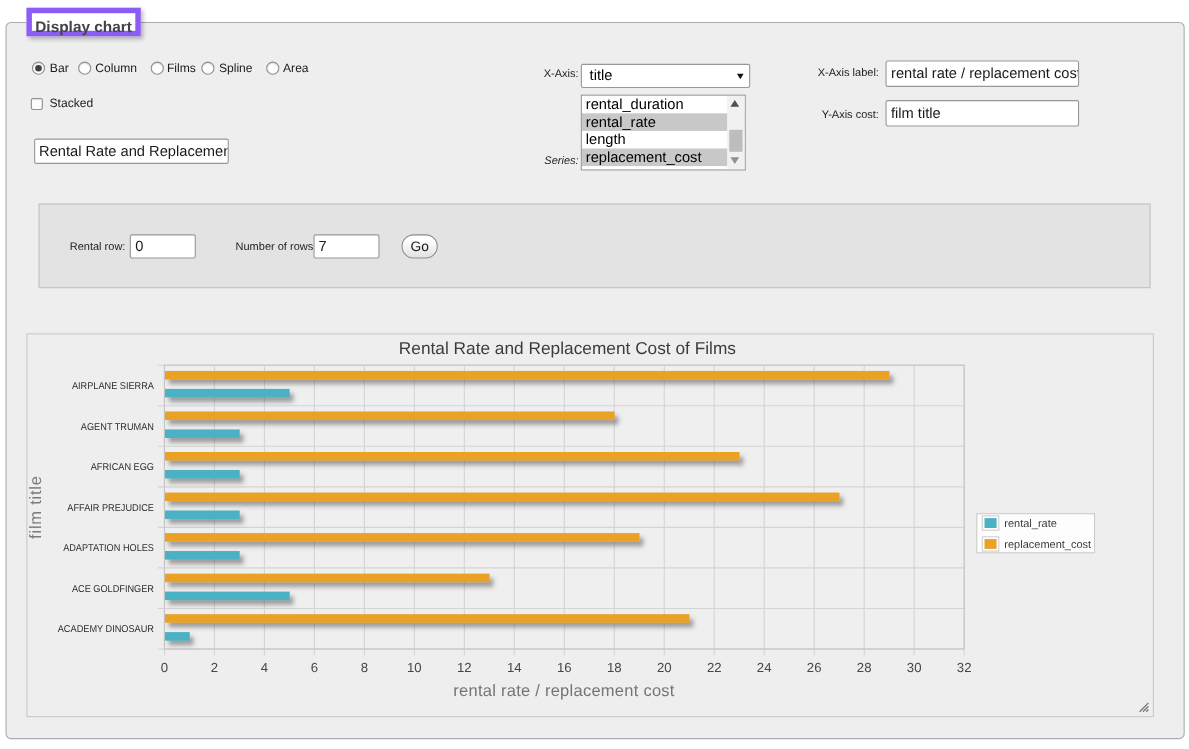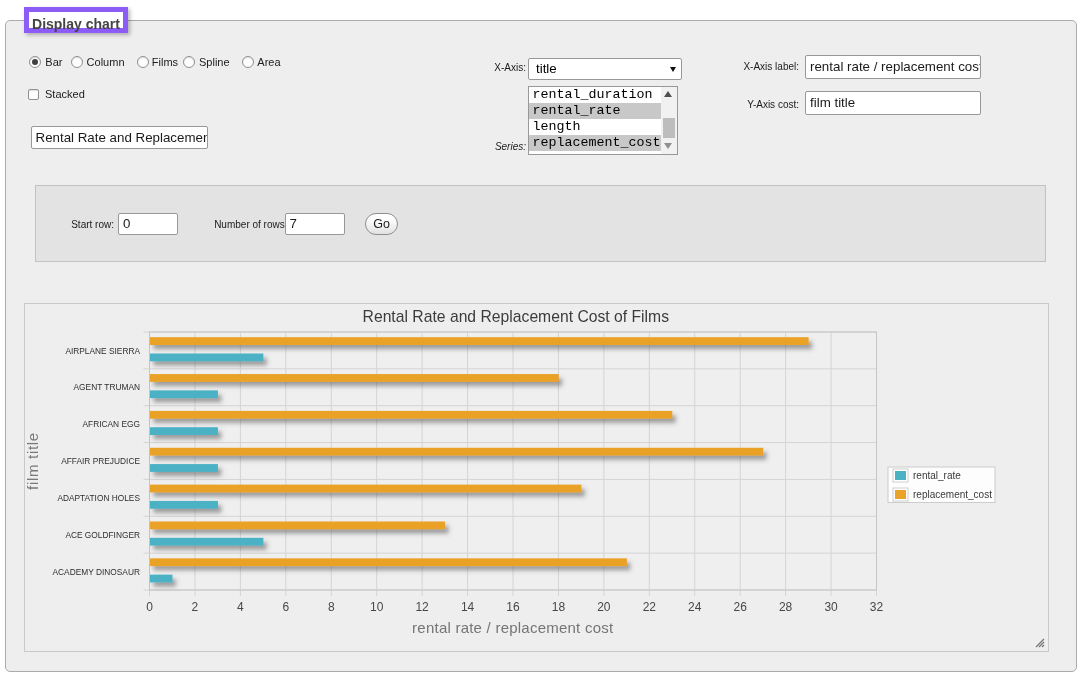--- a/index.html
+++ b/index.html
@@ -23,21 +23,21 @@
 .grow { position:absolute; left:35px; top:185px; width:1011px; height:77px;
   background:#e3e3e3; border:1px solid #c2c2c2; }
 .chartbox { position:absolute; left:24px; top:302.5px; width:1025px; height:349px;
   background:#eeeeee; border:1px solid #c9c9c9; }
 .selectbox { position:absolute; left:528px; top:57.5px; width:154px; height:22.5px;
   background:#fff; border:1px solid #989898; border-radius:2px; font-size:13.33px; color:#000;
   line-height:20.5px; padding-left:7px; }
 .selarrow { position:absolute; right:5px; top:8px; width:0; height:0;
   border-left:3.5px solid transparent; border-right:3.5px solid transparent; border-top:5px solid #111; }
 .multisel { position:absolute; left:527.5px; top:85.5px; width:150px; height:69.5px;
-  background:#fff; border:1px solid #989898; font-size:13.33px; color:#000; overflow:hidden;font-family:Liberation Mono, monospace; }
+  background:#fff; border:1px solid #989898; font-size:13.33px; color:#000; overflow:hidden; }
 .opt { height:16.2px; line-height:16.2px; padding-left:4px; white-space:nowrap; }
 .opt.sel { background:#c8c8c8; }
 .sbar { position:absolute; right:0; top:0; width:16px; height:67.5px; background:#f1f1f1; }
 .sthumb { position:absolute; left:2px; top:31px; width:12px; height:20px; background:#bdbdbd; }
 .sarrow-up { position:absolute; left:3.5px; top:4.5px; width:0; height:0;
   border-left:4.5px solid transparent; border-right:4.5px solid transparent; border-bottom:6px solid #4f4f4f; }
 .sarrow-dn { position:absolute; left:3.5px; bottom:5px; width:0; height:0;
   border-left:4.5px solid transparent; border-right:4.5px solid transparent; border-top:6px solid #8f8f8f; }
 .gobtn { position:absolute; left:365px; top:213px; width:33px; height:22px;
   border:1px solid #8f8f8f; border-radius:11px; background:linear-gradient(#ffffff 20%, #f4f4f4 50%, #e2e2e2 100%);
@@ -80,21 +80,21 @@
         <div class="sarrow-dn"></div>
       </div>
   </div>
 
   <div class="rlbl" style="left:699px; top:60.2px; width:100px;">X-Axis label:</div>
   <div class="tinput" style="left:805px; top:54.5px; width:176px; height:24px; line-height:22px;">rental rate / replacement cost</div>
   <div class="rlbl" style="left:699px; top:98px; width:100px;">Y-Axis cost:</div>
   <div class="tinput" style="left:805px; top:91px; width:176px; height:24px; line-height:22px;">film title</div>
 
   <div class="grow"></div>
-  <div class="rlbl" style="left:14px; top:217.8px; width:100px;">Start row:</div>
+  <div class="rlbl" style="left:14px; top:217.8px; width:100px;">Rental row:</div>
   <div class="tinput" style="left:118px; top:213px; width:60px; height:22px; line-height:20px;">0</div>
   <div class="rlbl" style="left:187px; top:217.8px; width:100.5px;">Number of rows:</div>
   <div class="tinput" style="left:284.5px; top:213px; width:60px; height:22px; line-height:20px;">7</div>
   <div class="gobtn">Go</div>
 
   <div class="chartbox"></div>
   <svg width="1025" height="349" viewBox="0 0 1025 349" style="position:absolute;left:24px;top:302.5px;">
 <defs>
         <filter id="bsh" x="-30%" y="-60%" width="180%" height="300%">
           <feDropShadow dx="3.4" dy="4.2" stdDeviation="2" flood-color="#4a4a4a" flood-opacity="0.5"></feDropShadow>

